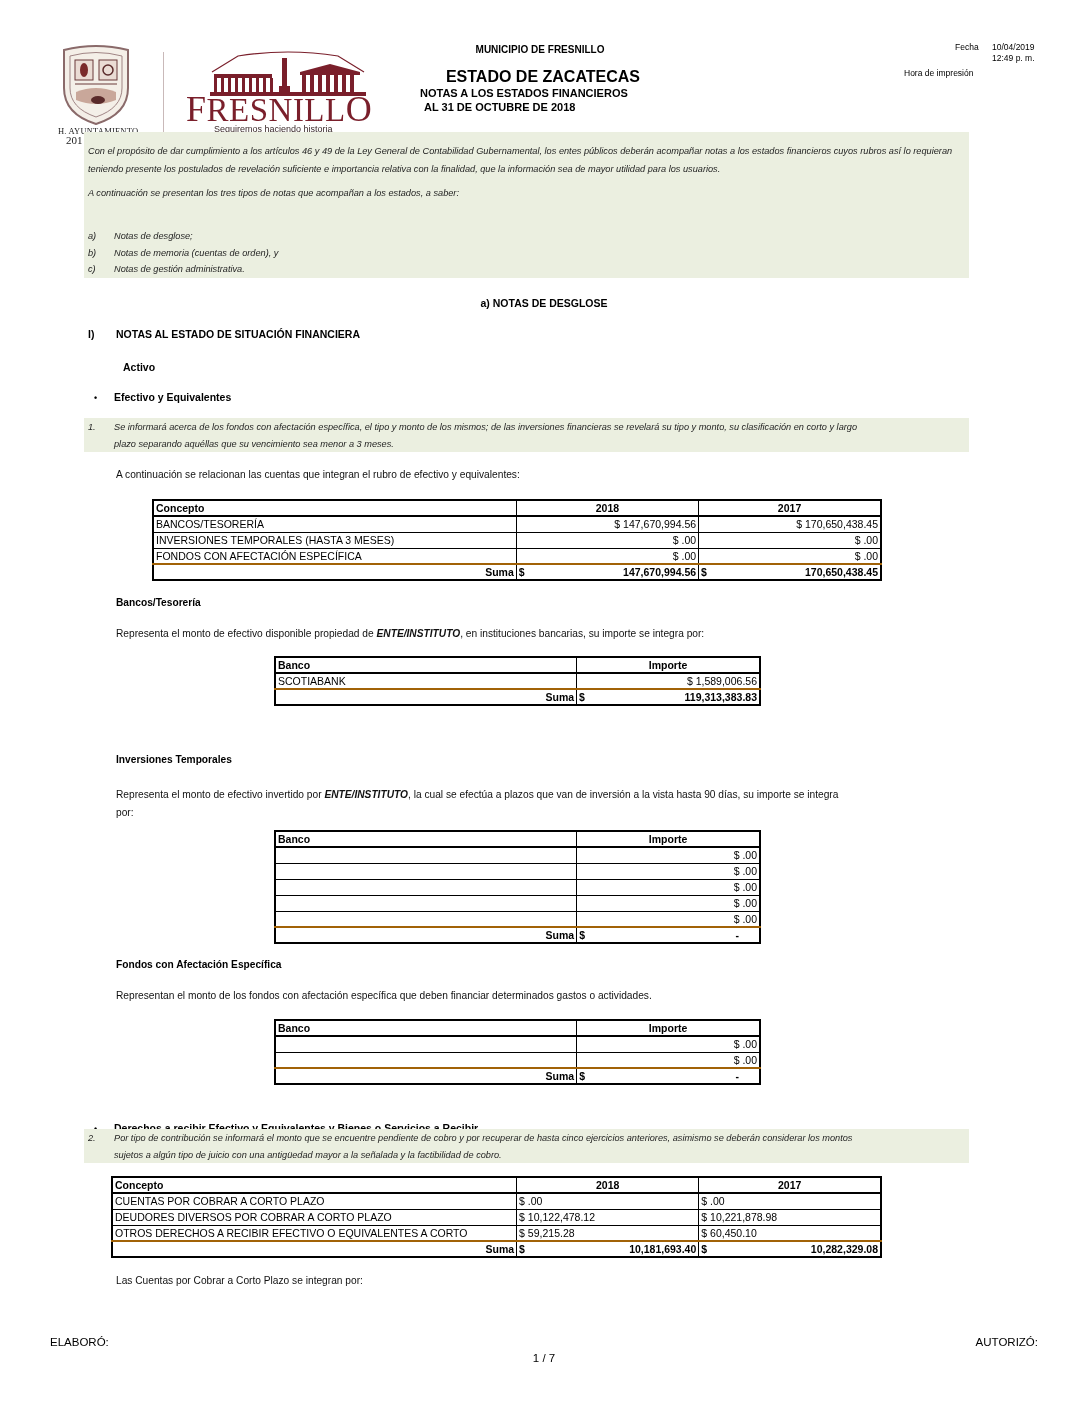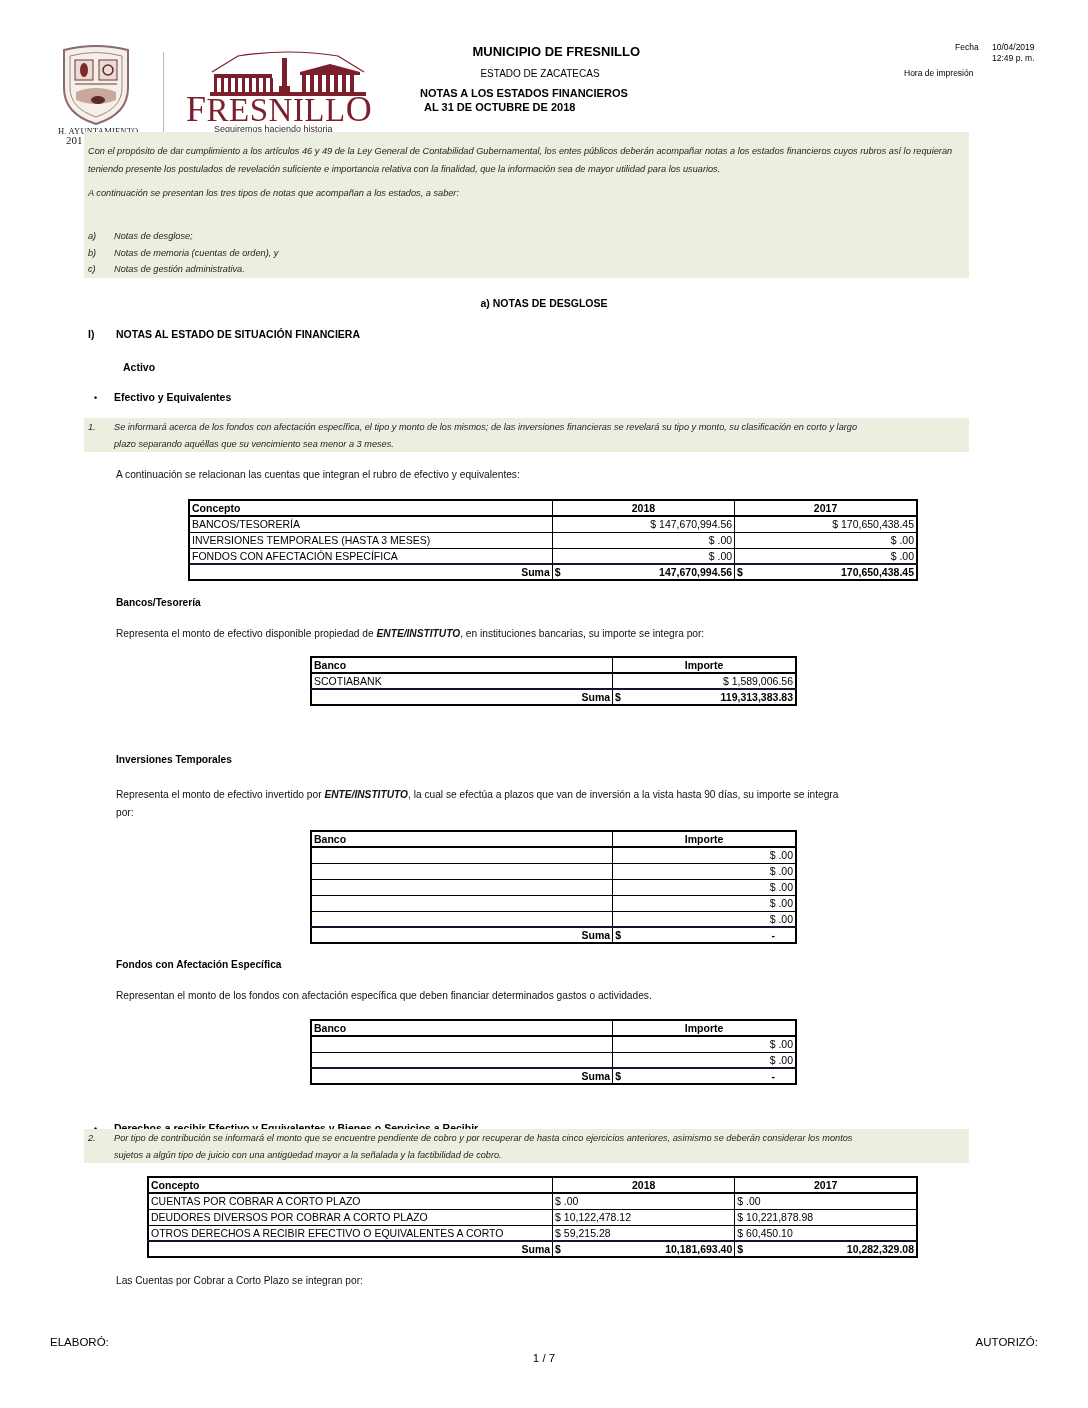--- a/index.html
+++ b/index.html
@@ -10,22 +10,22 @@
   
   .crest { left: 60px; top: 44px; width: 72px; height: 82px; }
   .crest-caption { left: 58px; top: 126px; font-family: "Liberation Serif", serif; font-size: 8.5px; letter-spacing: 0.2px; color: #222; }
   .crest-year { left: 66px; top: 134px; font-family: "Liberation Serif", serif; font-size: 11px; color: #222; }
   .divider-v { left: 163px; top: 52px; width: 1px; height: 80px; background: #c9b9b9; }
   .brand-art { left: 208px; top: 50px; width: 160px; height: 48px; }
   .brand-name { left: 186px; top: 88px; font-family: "Liberation Serif", serif; font-size: 33px; color: #7a1f2b; letter-spacing: 0.5px; }
   .brand-name .big { font-size: 36px; }
   .brand-slogan { left: 214px; top: 124px; font-size: 9px; color: #3a2a2a; }
 
-  .t-main { left: 440px; top: 44px; width: 200px; text-align: right; font-weight: bold; font-size: 13px; }
-  .t-state { left: 440px; top: 68px; width: 200px; text-align: center; font-weight: normal; font-size: 10px; }
+  .t-main { left: 440px; top: 44px; width: 200px; text-align: center; font-weight: bold; font-size: 10px; }
+  .t-state { left: 440px; top: 68px; width: 200px; text-align: right; font-weight: bold; font-size: 16px; }
   .t-notes { left: 420px; top: 87px; font-weight: bold; font-size: 11px; }
   .t-date { left: 424px; top: 101px; font-weight: bold; font-size: 11px; }
 
   .meta { font-size: 8.5px; }
   .meta-l1 { left: 955px; top: 42px; }
   .meta-v1 { left: 992px; top: 42px; }
   .meta-l2 { left: 904px; top: 68px; }
   .meta-v2 { left: 992px; top: 53px; }
 
   
@@ -46,24 +46,24 @@
 
   .note-box { left: 84px; width: 885px; height: 34px; }
   .note-txt { left: 88px; width: 880px; font-style: italic; font-size: 9.2px; color: #1e1e1e; line-height: 17px; }
   .note-txt .n { display: inline-block; width: 26px; }
   .note-txt .cont { padding-left: 26px; display: block; }
 
   .para { font-size: 10.2px; color: #111; }
   .sub-h { font-weight: bold; font-size: 10.2px; }
 
   
-  table.grid { position: absolute; border-collapse: collapse; border: 2px solid #000; font-size: 10.5px; margin-left: 36px; }
+  table.grid { position: absolute; border-collapse: collapse; border: 2px solid #000; font-size: 10.5px; }
   table.grid td { border: 1px solid #000; height: 16px; padding: 0 2px; white-space: nowrap; overflow: hidden; line-height: 14px; }
   table.grid tr.head td { font-weight: bold; border-bottom: 2px solid #000; }
-  table.grid tr.sum td { font-weight: bold; border-top: 2px solid #0f172a; }
+  table.grid tr.sum td { font-weight: bold; border-top: 2px solid #a16207; }
   .r { text-align: right; }
   .c { text-align: center; }
   .sumcell { display: flex; justify-content: space-between; }
 
   .footer { font-size: 11.5px; }
 </style>
 </head>
 <body>
 
 <svg class="abs crest" viewBox="0 0 72 82">

